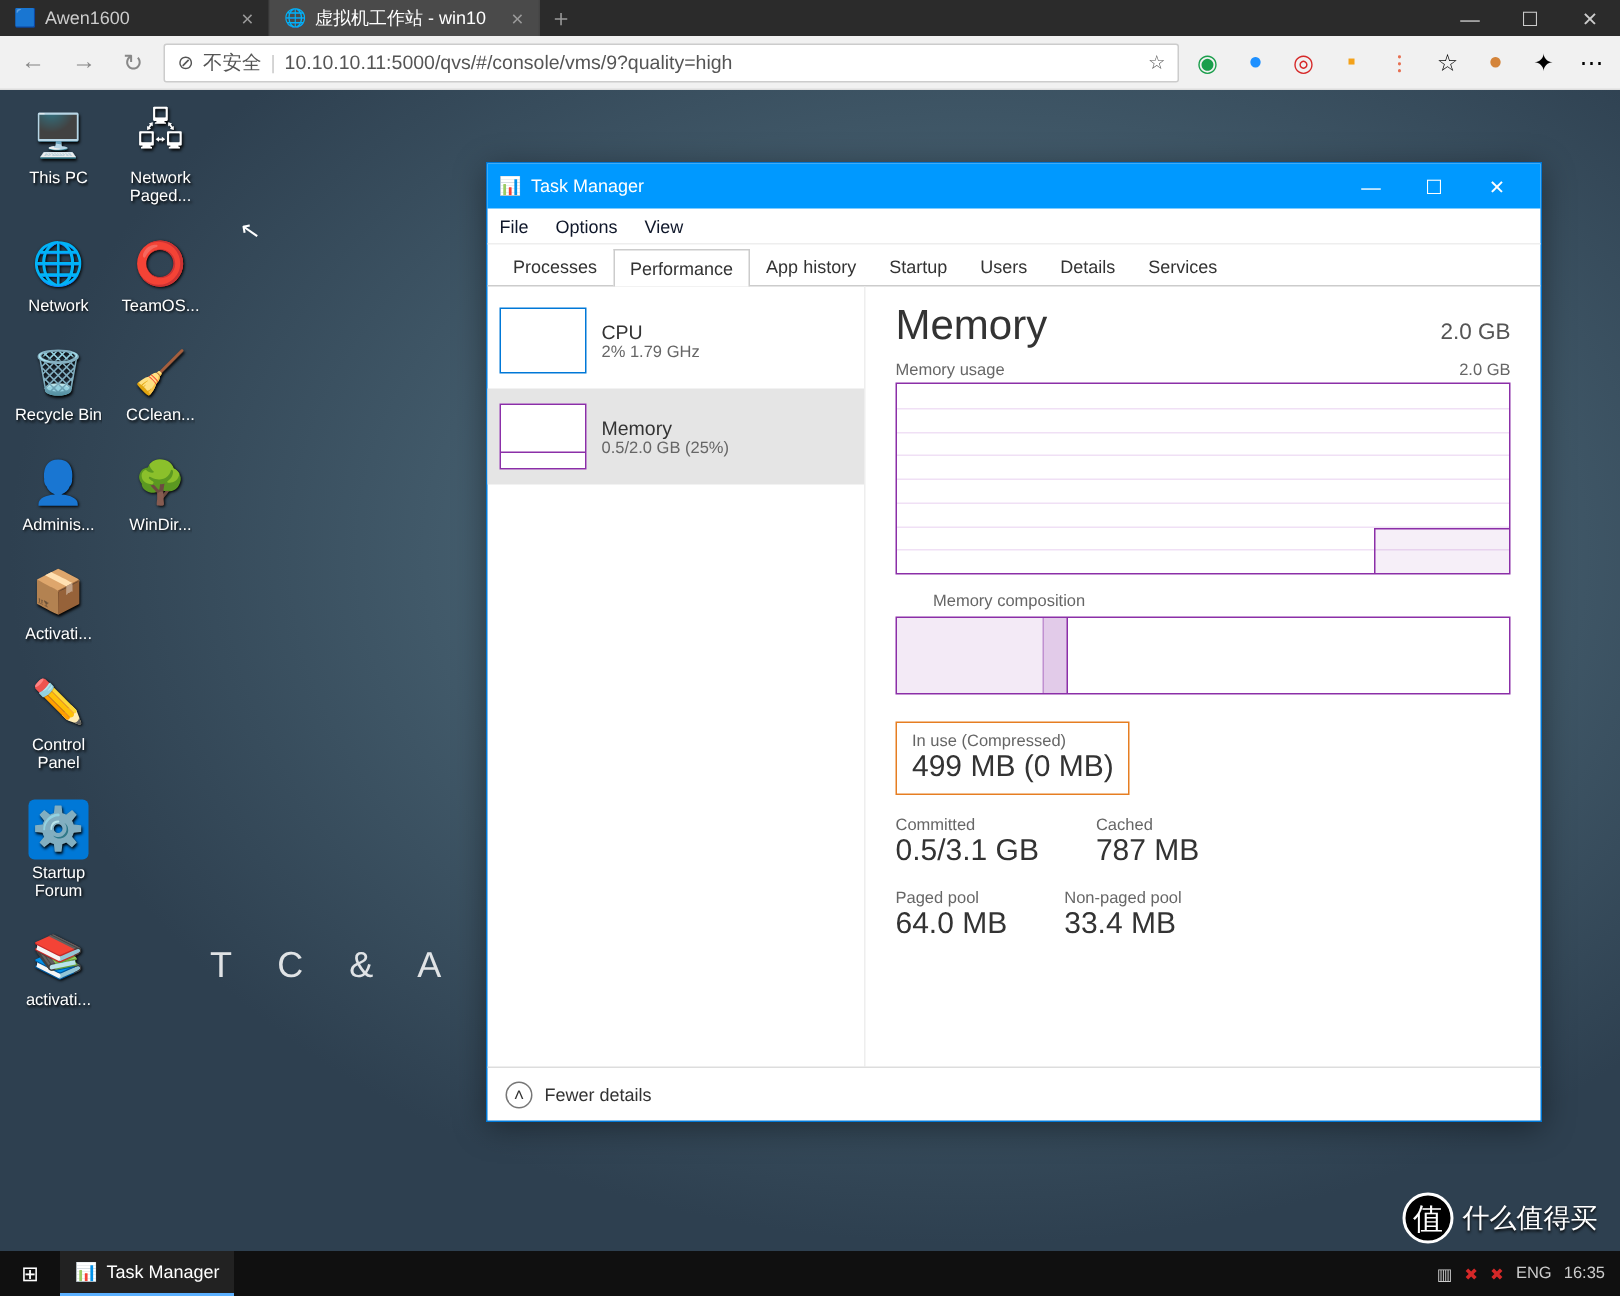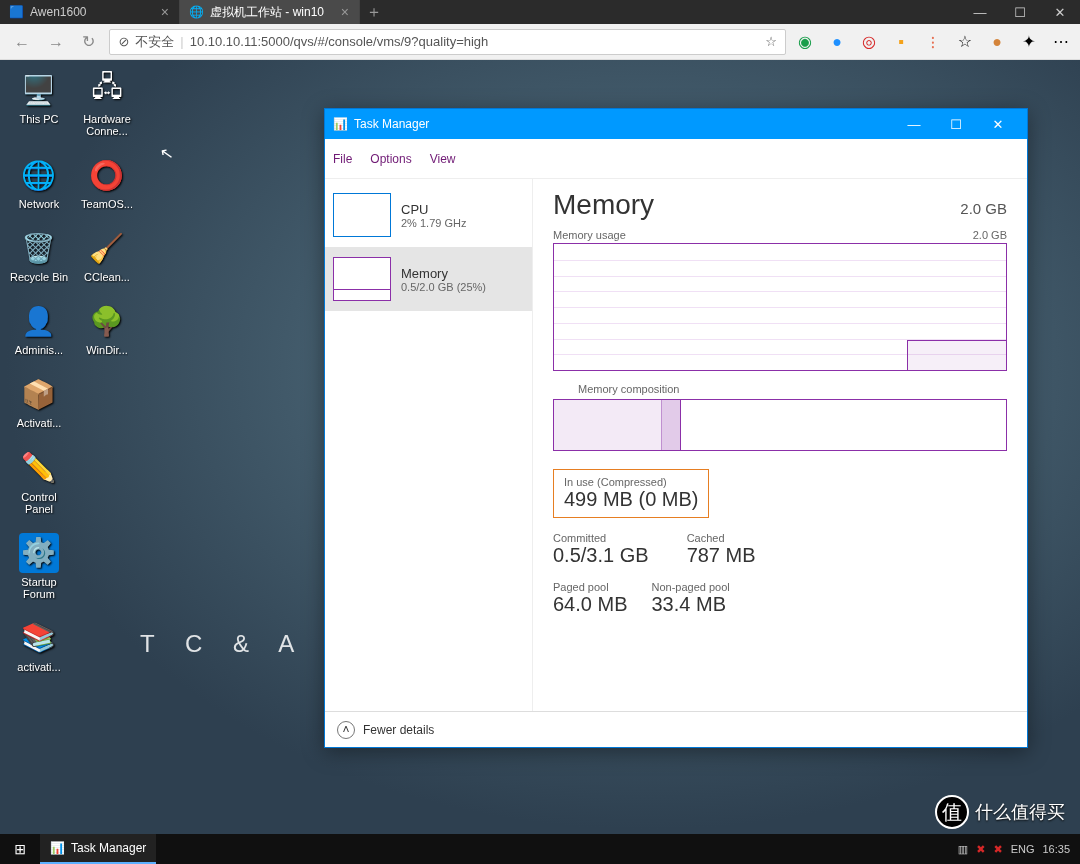--- a/index.html
+++ b/index.html
@@ -34,27 +34,27 @@
 .d-icon .lbl { max-width: 60px; overflow: hidden; line-height: 1.1; }
 
 
 .tm { position: absolute; left: 324px; top: 48px; width: 704px; height: 640px; background: #fff; border: 1px solid #0078d7; box-shadow: 0 4px 20px rgba(0,0,0,0.4); display: flex; flex-direction: column; }
 .tm-title { height: 30px; background: #0099ff; display: flex; align-items: center; padding: 0 8px; color: #fff; font-size: 12px; }
 .tm-title .ico { margin-right: 6px; }
 .tm-title .ctrls { margin-left: auto; display: flex; }
 .tm-title .ctrls div { width: 42px; height: 30px; display: flex; align-items: center; justify-content: center; font-size: 13px; }
 .tm-title .ctrls div:last-child { background: transparent; }
 
-.tm-menu { height: 40px; display: flex; align-items: center; padding: 0 8px; gap: 18px; font-size: 12px; color: #701a75; border-bottom: 1px solid #eee; }
+.tm-menu { height: 24px; display: flex; align-items: center; padding: 0 8px; gap: 18px; font-size: 12px; color: #0f172a; border-bottom: 1px solid #eee; }
 .tm-tabs { height: 28px; display: flex; align-items: flex-end; padding: 0 6px; border-bottom: 1px solid #ccc; font-size: 12px; }
 .tm-tab { padding: 5px 10px; border: 1px solid transparent; border-bottom: none; cursor: default; color: #333; }
 .tm-tab.active { border-color: #ccc; background: #fff; position: relative; top: 1px; }
 
 .tm-body { flex: 1; display: flex; }
-.tm-side { width: 208px; border-right: 1px solid #eee; padding-top: 4px; }
+.tm-side { width: 252px; border-right: 1px solid #eee; padding-top: 4px; }
 .side-item { display: flex; gap: 10px; padding: 10px 8px; align-items: center; }
 .side-item.sel { background: #e5e5e5; }
 .thumb { width: 58px; height: 44px; border: 1px solid #0078d7; background: #fff; position: relative; }
 .thumb.mem { border-color: #8b2fa8; }
 .thumb.mem::after{content:"";position:absolute;left:0;right:0;bottom:0;height:10px;border-top:1px solid #8b2fa8;}
 .thumb.disk { border-color: #3a9b3a; }
 .thumb.disk::before{content:"";position:absolute;left:40%;top:0;bottom:0;width:1px;background:#3a9b3a;}
 .side-txt { font-size: 12px; }
 .side-txt .t { font-size: 13px; color: #333; }
 .side-txt .s { color: #666; font-size: 11px; }
@@ -141,21 +141,21 @@
 </div>
 
 <div class="desktop">
   <div class="d-icons">
     <div class="d-icon">
         <div class="ico">🖥️</div>
         <div class="lbl">This PC</div>
       </div>
     <div class="d-icon">
         <div class="ico">🖧</div>
-        <div class="lbl">Hardware Conne...</div>
+        <div class="lbl">Network Paged...</div>
       </div>
     <div class="d-icon">
         <div class="ico">🌐</div>
         <div class="lbl">Network</div>
       </div>
     <div class="d-icon">
         <div class="ico">⭕</div>
         <div class="lbl">TeamOS...</div>
       </div>
     <div class="d-icon">
@@ -209,20 +209,29 @@
       <div class="ctrls">
         <div>—</div>
         <div>☐</div>
         <div>✕</div>
       </div>
     </div>
     <div class="tm-menu">
       <span>File</span>
       <span>Options</span>
       <span>View</span>
+    </div>
+    <div class="tm-tabs">
+      <div class="tm-tab">Processes</div>
+      <div class="tm-tab active">Performance</div>
+      <div class="tm-tab">App history</div>
+      <div class="tm-tab">Startup</div>
+      <div class="tm-tab">Users</div>
+      <div class="tm-tab">Details</div>
+      <div class="tm-tab">Services</div>
     </div>
     <div class="tm-body">
       <div class="tm-side">
         <div class="side-item">
           <div class="thumb"></div>
           <div class="side-txt">
               <div class="t">CPU</div>
               <div class="s">2%  1.79 GHz</div>
             </div>
         </div>
@@ -271,21 +280,21 @@
             <div style="display:flex;gap:14px">
               <div class="stat">
                 <div class="l">Committed</div>
                 <div class="v">0.5/3.1 GB</div>
               </div>
               <div class="stat">
                 <div class="l">Cached</div>
                 <div class="v">787 MB</div>
               </div>
             </div>
-            <div style="display:flex;">
+            <div style="display:flex;gap:14px">
               <div class="stat">
                 <div class="l">Paged pool</div>
                 <div class="v">64.0 MB</div>
               </div>
               <div class="stat">
                 <div class="l">Non-paged pool</div>
                 <div class="v">33.4 MB</div>
               </div>
             </div>
           </div>

